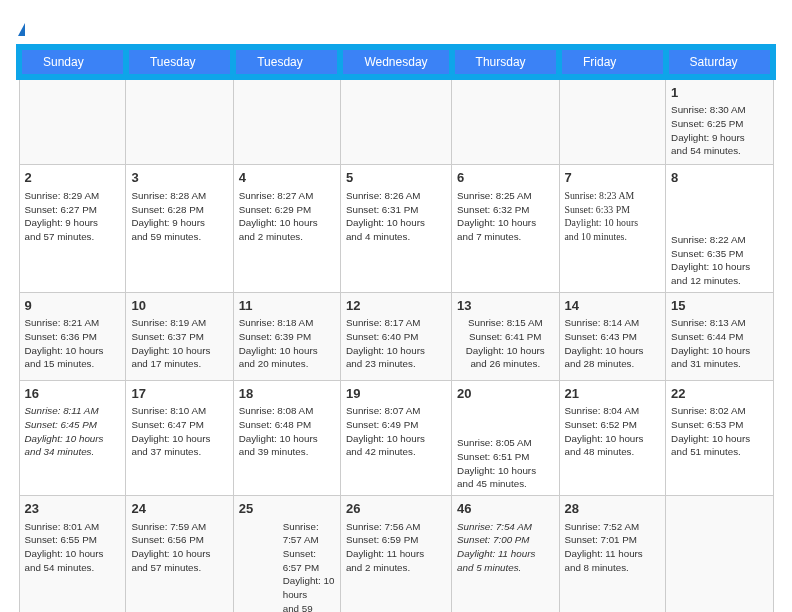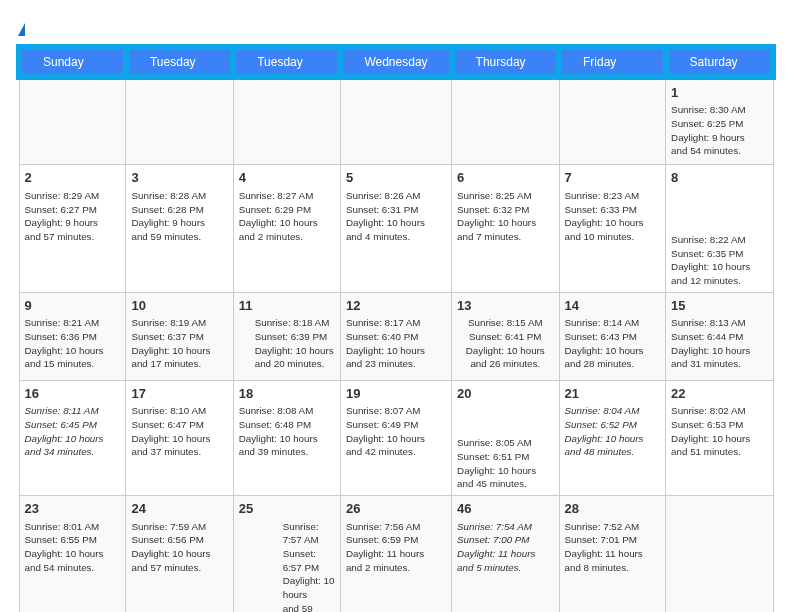--- a/index.html
+++ b/index.html
@@ -155,21 +155,21 @@
         </td>
         <td>
           <span class="day-num">6</span>
           <div class="day-detail" style="white-space: pre-line;">Sunrise: 8:25 AM
 Sunset: 6:32 PM
 Daylight: 10 hours
 and 7 minutes.</div>
         </td>
         <td>
           <span class="day-num">7</span>
-          <div class="day-detail" style="white-space: pre-line;">Sunrise: 8:23 AM
+          <div class="day-detail" style="white-space: pre-line; font-family: Liberation Serif, serif;">Sunrise: 8:23 AM
 Sunset: 6:33 PM
 Daylight: 10 hours
 and 10 minutes.</div>
         </td>
         <td>
           <span class="day-num">8</span>
           <div class="day-detail" style="white-space: pre-line; margin-top: 46px;">Sunrise: 8:22 AM
 Sunset: 6:35 PM
 Daylight: 10 hours
 and 12 minutes.</div>
@@ -185,21 +185,21 @@
         </td>
         <td>
           <span class="day-num">10</span>
           <div class="day-detail" style="white-space: pre-line;">Sunrise: 8:19 AM
 Sunset: 6:37 PM
 Daylight: 10 hours
 and 17 minutes.</div>
         </td>
         <td>
           <span class="day-num">11</span>
-          <div class="day-detail" style="white-space: pre-line; margin-left: 16px;">Sunrise: 8:18 AM
+          <div class="day-detail" style="white-space: pre-line;">Sunrise: 8:18 AM
 Sunset: 6:39 PM
 Daylight: 10 hours
 and 20 minutes.</div>
         </td>
         <td>
           <span class="day-num">12</span>
           <div class="day-detail" style="white-space: pre-line;">Sunrise: 8:17 AM
 Sunset: 6:40 PM
 Daylight: 10 hours
 and 23 minutes.</div>
@@ -257,21 +257,21 @@
         </td>
         <td>
           <span class="day-num">20</span>
           <div class="day-detail" style="white-space: pre-line; margin-top: 34px;">Sunrise: 8:05 AM
 Sunset: 6:51 PM
 Daylight: 10 hours
 and 45 minutes.</div>
         </td>
         <td>
           <span class="day-num">21</span>
-          <div class="day-detail" style="white-space: pre-line; font-style: italic;">Sunrise: 8:04 AM
+          <div class="day-detail" style="white-space: pre-line;">Sunrise: 8:04 AM
 Sunset: 6:52 PM
 Daylight: 10 hours
 and 48 minutes.</div>
         </td>
         <td>
           <span class="day-num">22</span>
           <div class="day-detail" style="white-space: pre-line;">Sunrise: 8:02 AM
 Sunset: 6:53 PM
 Daylight: 10 hours
 and 51 minutes.</div>

